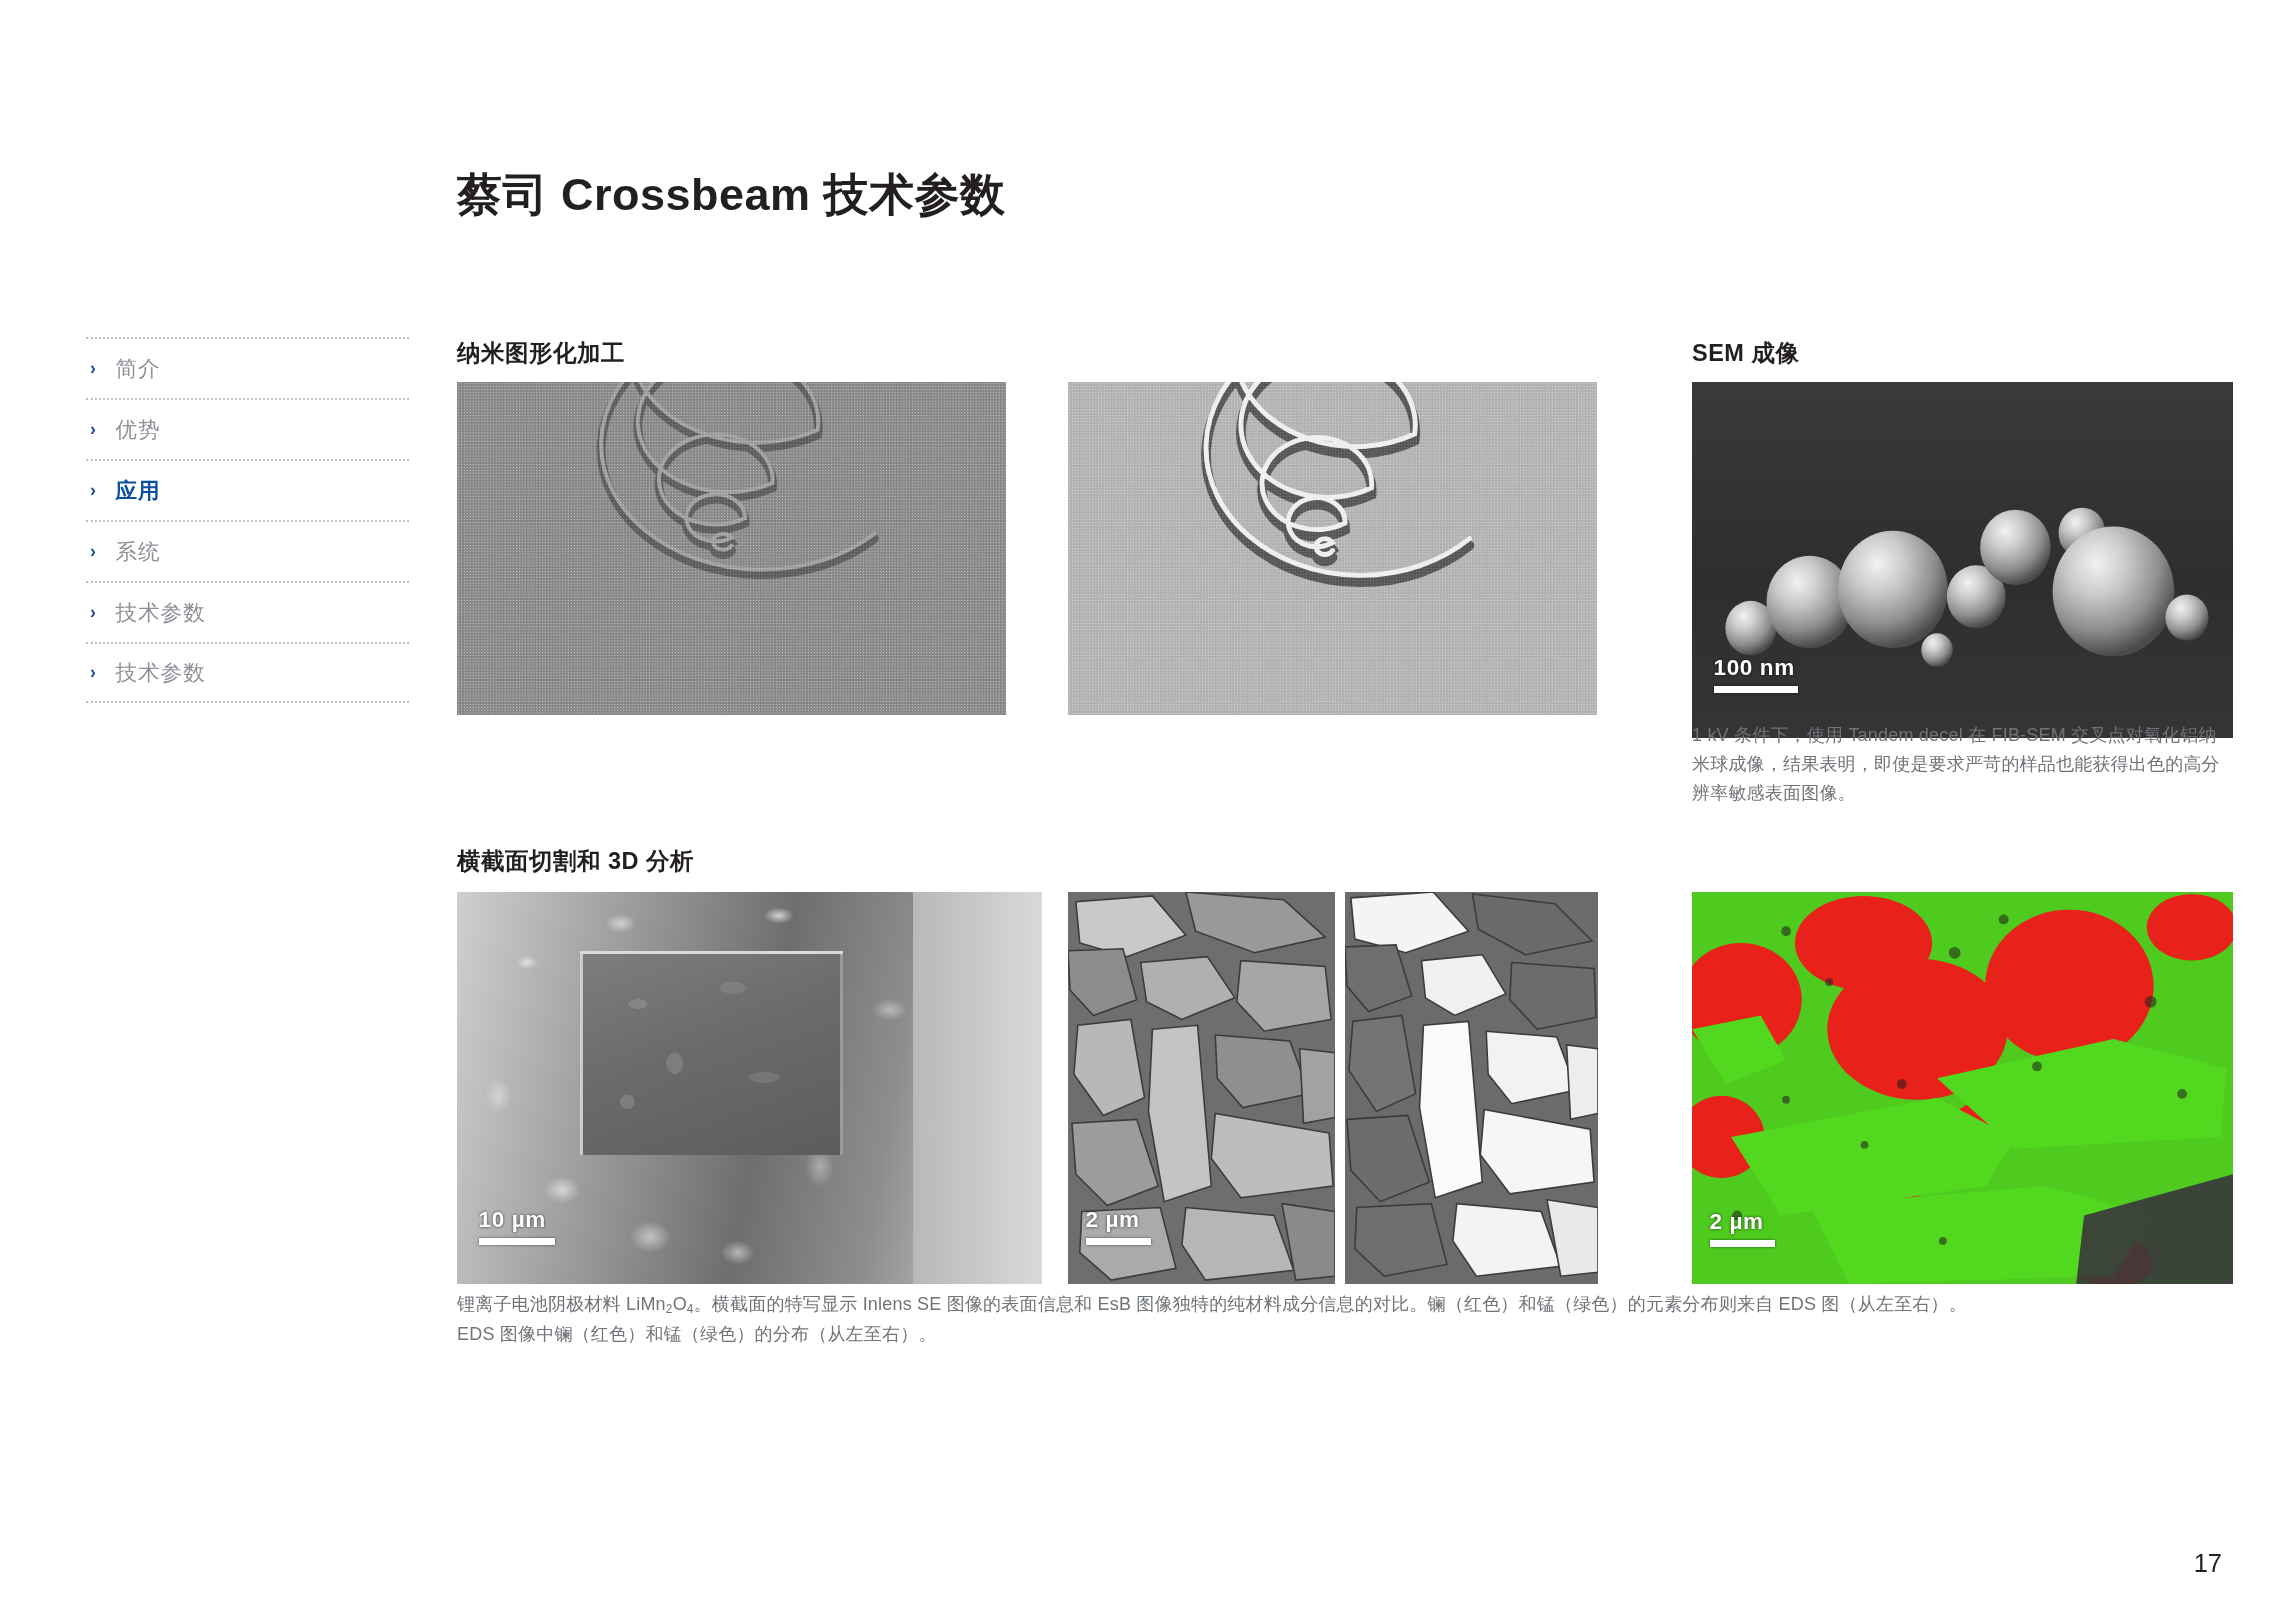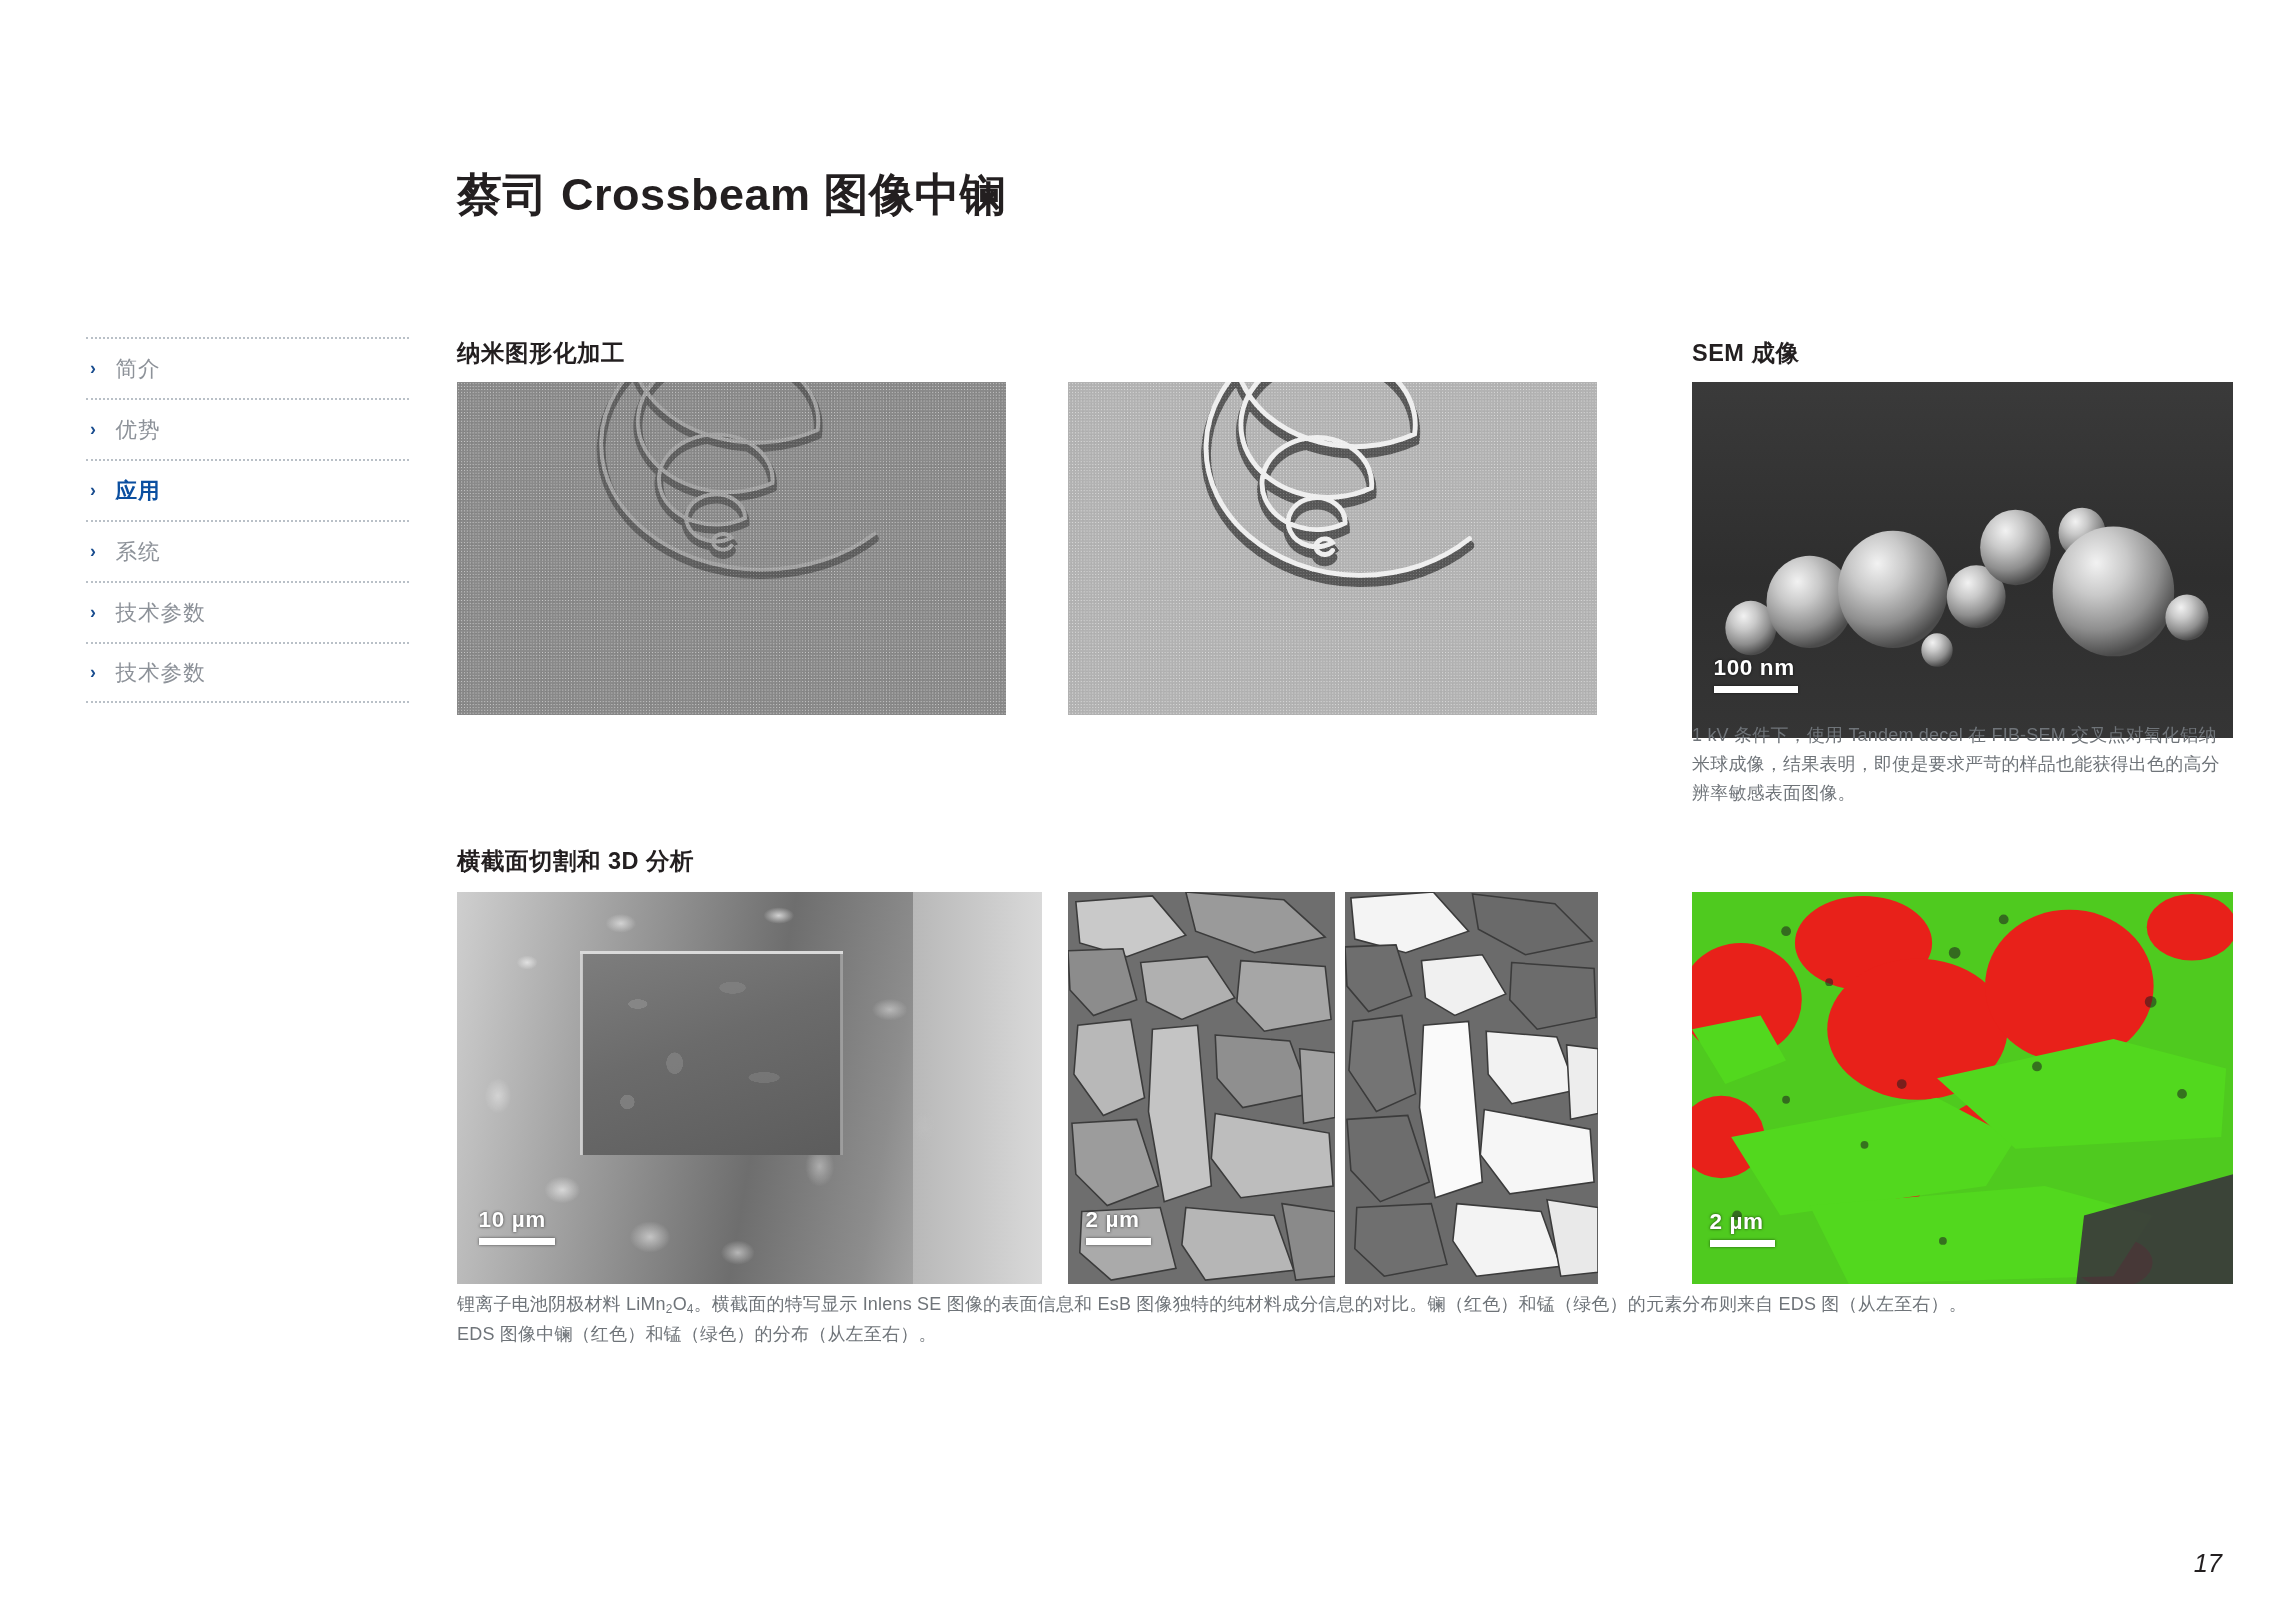--- a/index.html
+++ b/index.html
@@ -139,29 +139,29 @@
   #sb-xsec  { left: 21.6px; bottom: 39px; }
   #sb-xsec  .sb-line { width: 76px; }
   #sb-small { left: 17.6px; bottom: 39px; }
   #sb-small .sb-line { width: 65px; }
   #sb-eds   { left: 17.6px; bottom: 37px; }
   #sb-eds   .sb-line { width: 65px; }
 
   
   .page-num {
     position: absolute; right: 71px; bottom: 43px;
-    font-size: 25.5px; color: #231f20; font-style: italic;
+    font-size: 25.5px; color: #231f20;
   }
 </style>
 </head>
 <body>
 
 <div class="page">
 
-  <div class="page-title">蔡司 Crossbeam 图像中镧</div>
+  <div class="page-title">蔡司 Crossbeam 技术参数</div>
 
   <nav class="sidebar">
     <div class="nav-item">
       <span class="nav-chevron">›</span>
       <span class="nav-label">简介</span>
     </div>
     <div class="nav-item">
       <span class="nav-chevron">›</span>
       <span class="nav-label">优势</span>
     </div>

